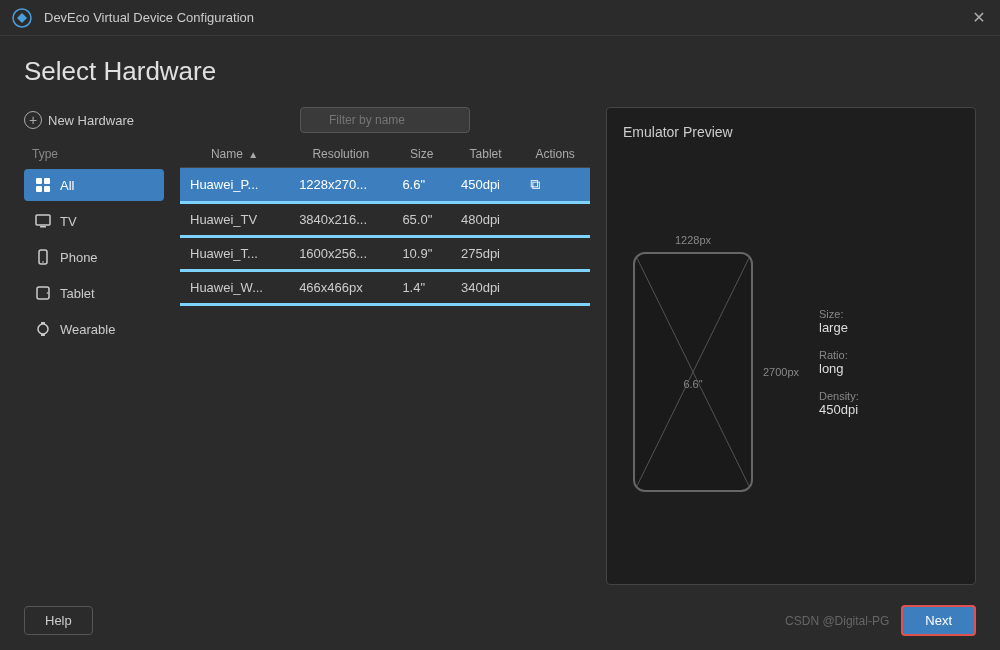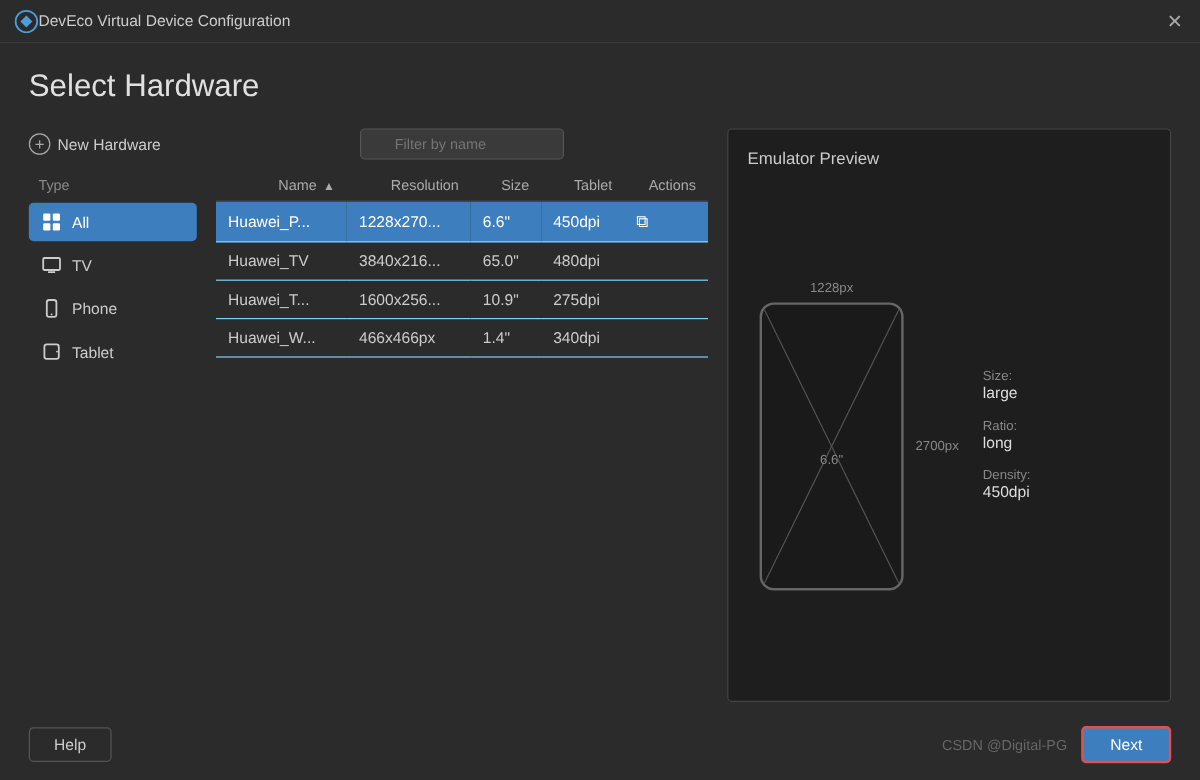--- a/index.html
+++ b/index.html
@@ -19,21 +19,21 @@
       align-items: center;
       justify-content: space-between;
       background: #2b2b2b;
       height: 36px;
       padding: 0 12px;
       border-bottom: 1px solid #3a3a3a;
     }
     .title-bar-left {
       display: flex;
       align-items: center;
-      gap: 0;
+      gap: 12px;
     }
     .title-bar-title {
       font-size: 13px;
       color: #ccc;
     }
     .close-btn {
       width: 18px;
       height: 18px;
       display: flex;
       align-items: center;
@@ -172,32 +172,32 @@
 
     .hw-table {
       width: 100%;
       border-collapse: collapse;
       font-size: 13px;
     }
     .hw-table thead tr {
       border-bottom: 1px solid #444;
     }
     .hw-table th {
-      text-align: right;
+      text-align: center;
       padding: 6px 10px;
       color: #aaa;
       font-weight: normal;
       font-size: 12px;
     }
     .hw-table td {
       padding: 8px 10px;
       color: #ccc;
     }
     .hw-table tbody tr {
-      border-bottom: 1px solid #7dd3fc;
+      border-bottom: 3px solid #7dd3fc;
       cursor: pointer;
       border-radius: 11px;
     }
     .hw-table tbody tr.selected {
       background: #3d7ebf;
       color: #fff;
     }
     .hw-table tbody tr.selected td { color: #fff; }
 
     .sort-arrow {
@@ -411,20 +411,30 @@
       <div class="type-item">
         <span class="type-icon">
           <svg viewBox="0 0 16 16" fill="currentColor" width="16" height="16">
             <rect x="2" y="2" width="12" height="12" rx="2" fill="none" stroke="currentColor" stroke-width="1.5"></rect>
             <circle cx="12.5" cy="8" r="0.8"></circle>
           </svg>
         </span>
         <span>Tablet</span>
       </div>
 
+      <div class="type-item">
+        <span class="type-icon">
+          <svg viewBox="0 0 16 16" fill="currentColor" width="16" height="16">
+            <circle cx="8" cy="8" r="5" fill="none" stroke="currentColor" stroke-width="1.5"></circle>
+            <rect x="6" y="1" width="4" height="2" rx="0.5"></rect>
+            <rect x="6" y="13" width="4" height="2" rx="0.5"></rect>
+          </svg>
+        </span>
+        <span>Wearable</span>
+      </div>
     </div>
 
     <div class="center-panel">
       <div class="toolbar">
         <div class="filter-wrapper">
           <span class="filter-icon">🔍</span>
           <input class="filter-input" type="text" placeholder="Filter by name" style="">
         </div>
       </div>
 

